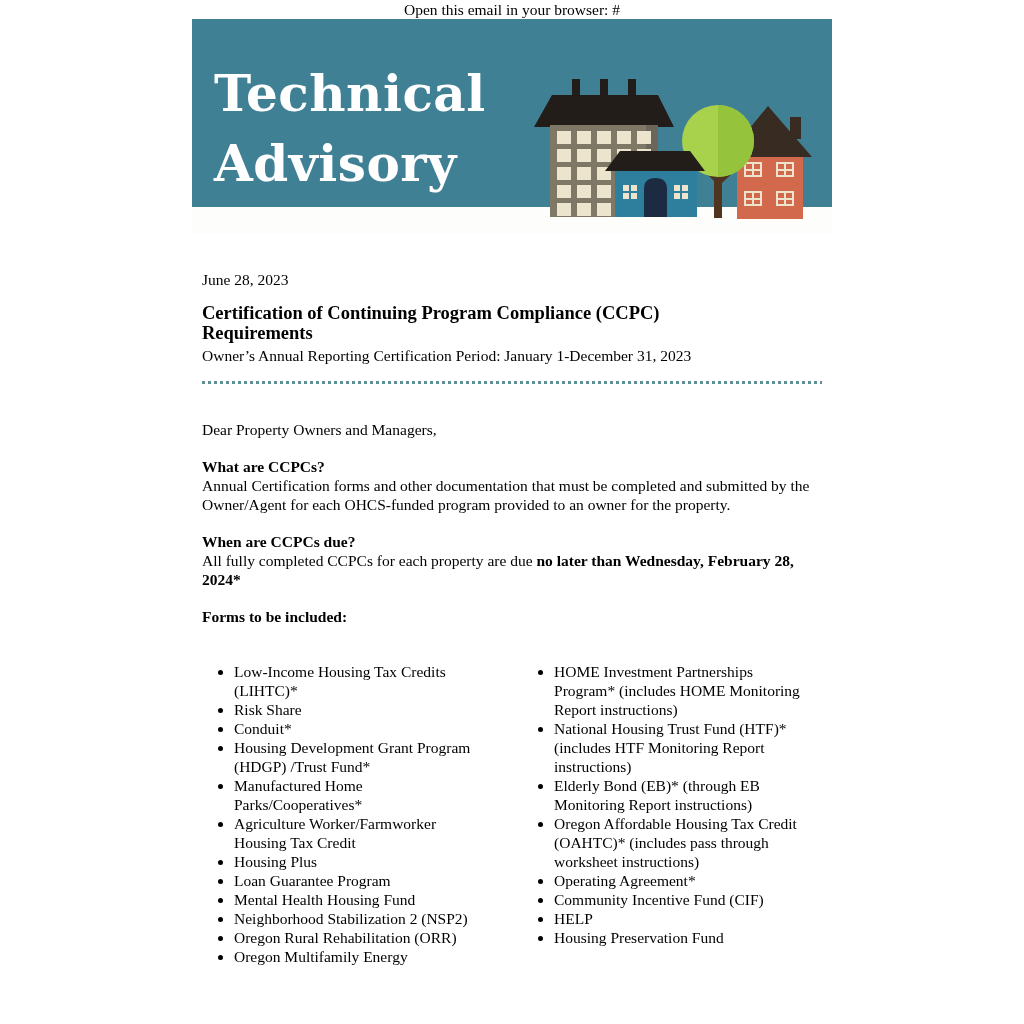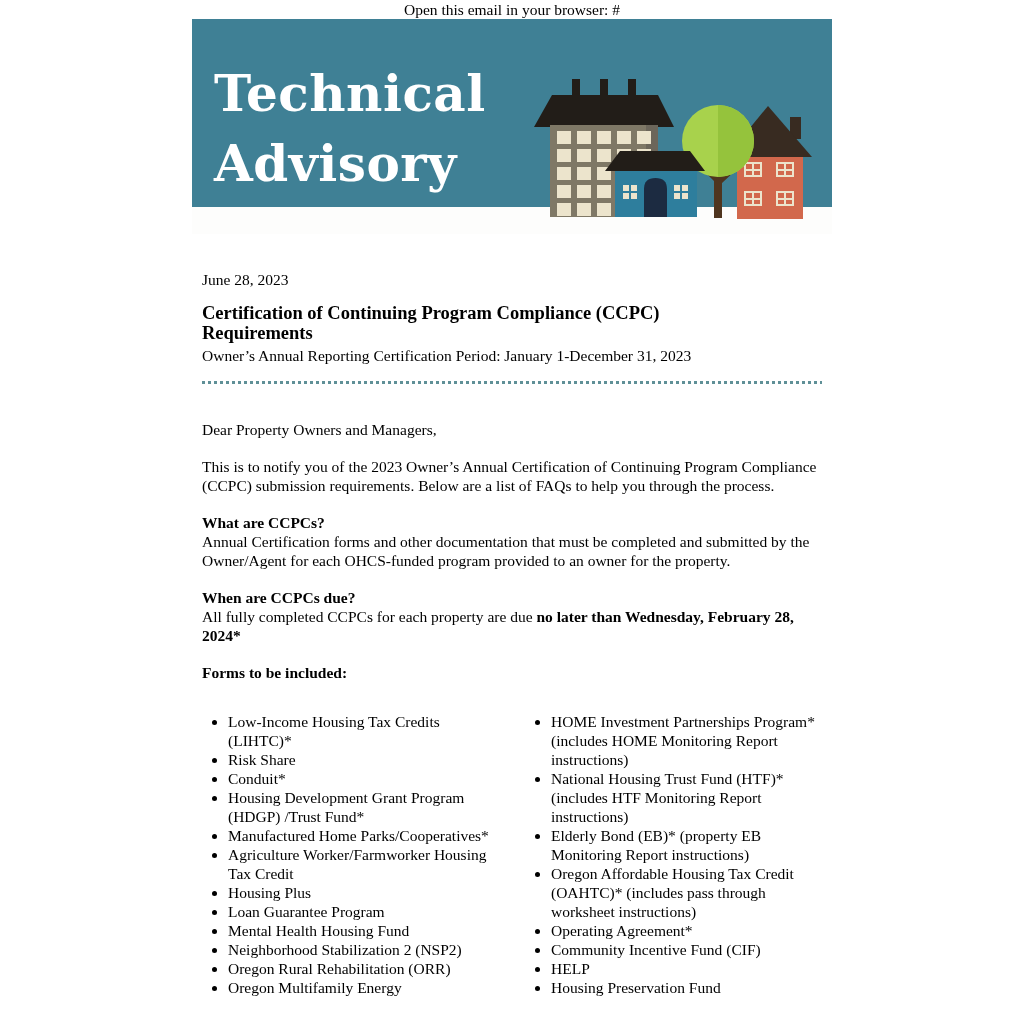--- a/index.html
+++ b/index.html
@@ -78,21 +78,21 @@
     margin-top: 16px;
     height: 3px; width: 620px;
     background: repeating-linear-gradient(90deg,
       var(--divider, #5f9097) 0 3px, transparent 3px 6px);
   }
   .salutation { margin-top: 36px !important; }
   .faq-q { display: block; font-weight: bold; }
 
   .forms-cols { display: flex; margin-top: 24px; }
   .forms-cols ul {
-    margin: 6px; padding: 0 0 0 20px;
+    margin: 12px; padding: 0 0 0 20px;
     list-style: disc outside;
   }
   ul.left-col  { width: 274px; margin-right: 33px; }
   ul.right-col { width: 275px; }
   .forms-cols li { margin: 0; padding: 0; }
 </style>
 </head>
 <body>
 
 <div class="browser-link">Open this email in your browser: #</div>
@@ -201,21 +201,20 @@
   <div class="email-body">
     <p class="date">June 28, 2023</p>
 
     <h1>Certification of Continuing Program Compliance (CCPC) Requirements</h1>
     <p class="subheading">Owner’s Annual Reporting Certification Period: January 1-December 31, 2023</p>
 
     <div class="divider"></div>
 
     <p class="salutation">Dear Property Owners and Managers,</p>
 
-    <p>This is to notify you of the 2023 Owner’s Annual Certification of Continuing Program Compliance (CCPC) submission requirements. Below are a list of FAQs to help you through the process.</p>
 
     <p>
       <strong class="faq-q">What are CCPCs?</strong>
       <span>Annual Certification forms and other documentation that must be completed and submitted by the Owner/Agent for each OHCS-funded program provided to an owner for the property.</span>
     </p>
 
     <p>
       <strong class="faq-q">When are CCPCs due?</strong>
       <span>All fully completed CCPCs for each property are due </span><strong>no later than Wednesday, February 28, 2024*</strong>
     </p>
@@ -235,21 +234,21 @@
           <li>Housing Plus</li>
           <li>Loan Guarantee Program</li>
           <li>Mental Health Housing Fund</li>
           <li>Neighborhood Stabilization 2 (NSP2)</li>
           <li>Oregon Rural Rehabilitation (ORR)</li>
           <li>Oregon Multifamily Energy</li>
         </ul>
       <ul class="right-col">
           <li>HOME Investment Partnerships Program* (includes HOME Monitoring Report instructions)</li>
           <li>National Housing Trust Fund (HTF)* (includes HTF Monitoring Report instructions)</li>
-          <li>Elderly Bond (EB)* (property EB Monitoring Report instructions)</li>
+          <li>Elderly Bond (EB)* (through EB Monitoring Report instructions)</li>
           <li>Oregon Affordable Housing Tax Credit (OAHTC)* (includes pass through worksheet instructions)</li>
           <li>Operating Agreement*</li>
           <li>Community Incentive Fund (CIF)</li>
           <li>HELP</li>
           <li>Housing Preservation Fund</li>
         </ul>
     </div>
   </div>
 
 </div>

